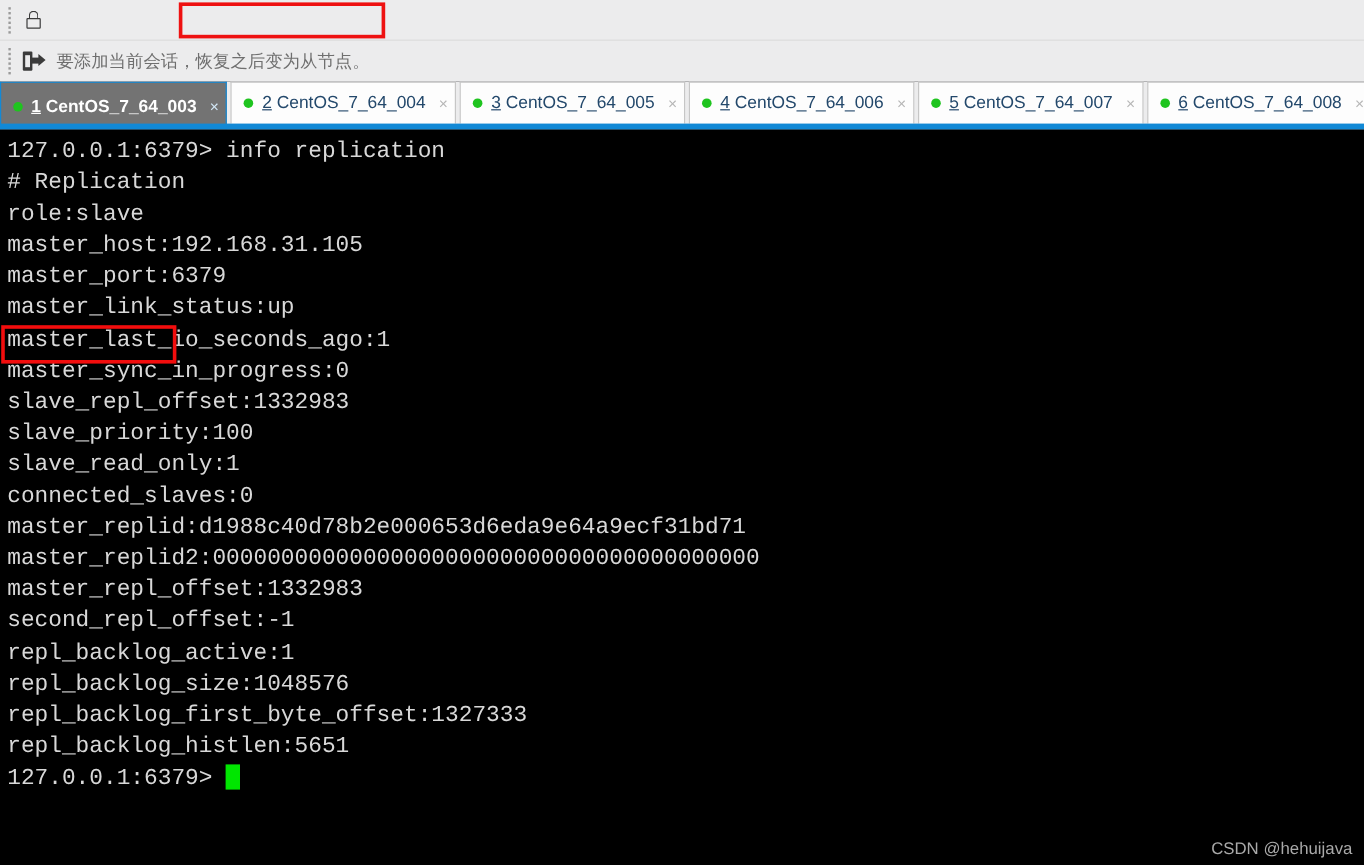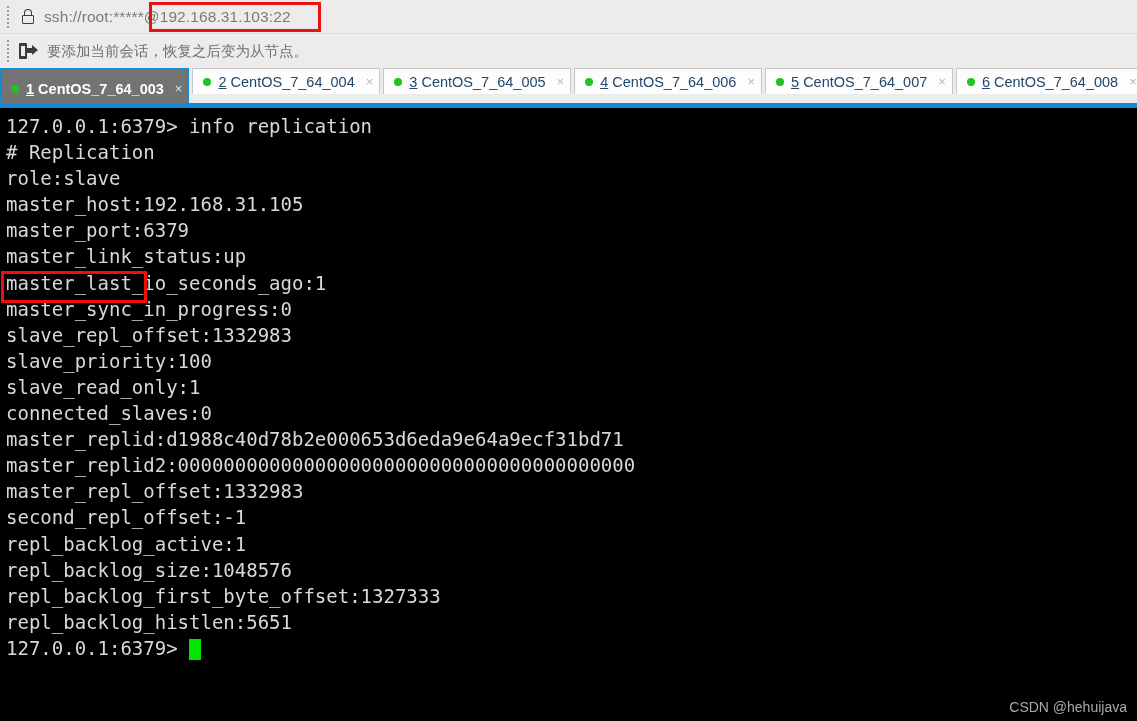--- a/index.html
+++ b/index.html
@@ -156,21 +156,21 @@
     width: 1137px;
     height: 40px;
     background: #ececed;
     box-sizing: border-box;
     display: flex;
     align-items: flex-start;
     overflow: hidden;
   }
   .tab {
     position: relative;
-    height: 26px;
+    height: 35px;
     box-sizing: border-box;
     display: flex;
     align-items: center;
     background: #fdfdfd;
     border: 1px solid #c6c6c6;
     border-bottom: none;
     margin-right: 3px;
     padding: 0 6px 0 10px;
     white-space: nowrap;
     flex: 0 0 auto;
@@ -229,21 +229,21 @@
     position: absolute;
     left: 6px;
     top: 5px;
     font-family: "DejaVu Sans Mono", "Liberation Mono", monospace;
     font-size: 19px;
     line-height: 26.1px;
     color: #d8d8d8;
     white-space: pre;
     letter-spacing: 0px;
   }
-  .term-lines div { height: 26.1px; }
+  .term-lines div { height: 26.1px; font-family: Liberation Mono, monospace; }
   .cursor-block {
     display: inline-block;
     width: 12px;
     height: 21px;
     background: #00e600;
     vertical-align: middle;
     margin-left: 11px;
   }
 
   
@@ -296,21 +296,20 @@
           <i></i>
           <i></i>
           <i></i>
           <i></i>
           <i></i>
       </span>
       <span class="lock-icon">
         <span class="shackle"></span>
           <span class="body"></span>
       </span>
-      <span class="addr-text"><span>ssh://root:*****</span><span class="addr-host">@192.168.31.103:22</span></span>
       <span class="hl-addr"></span>
     </div>
 
     <div class="tb-row row2">
       <span class="grip">
         <i></i>
           <i></i>
           <i></i>
           <i></i>
           <i></i>

